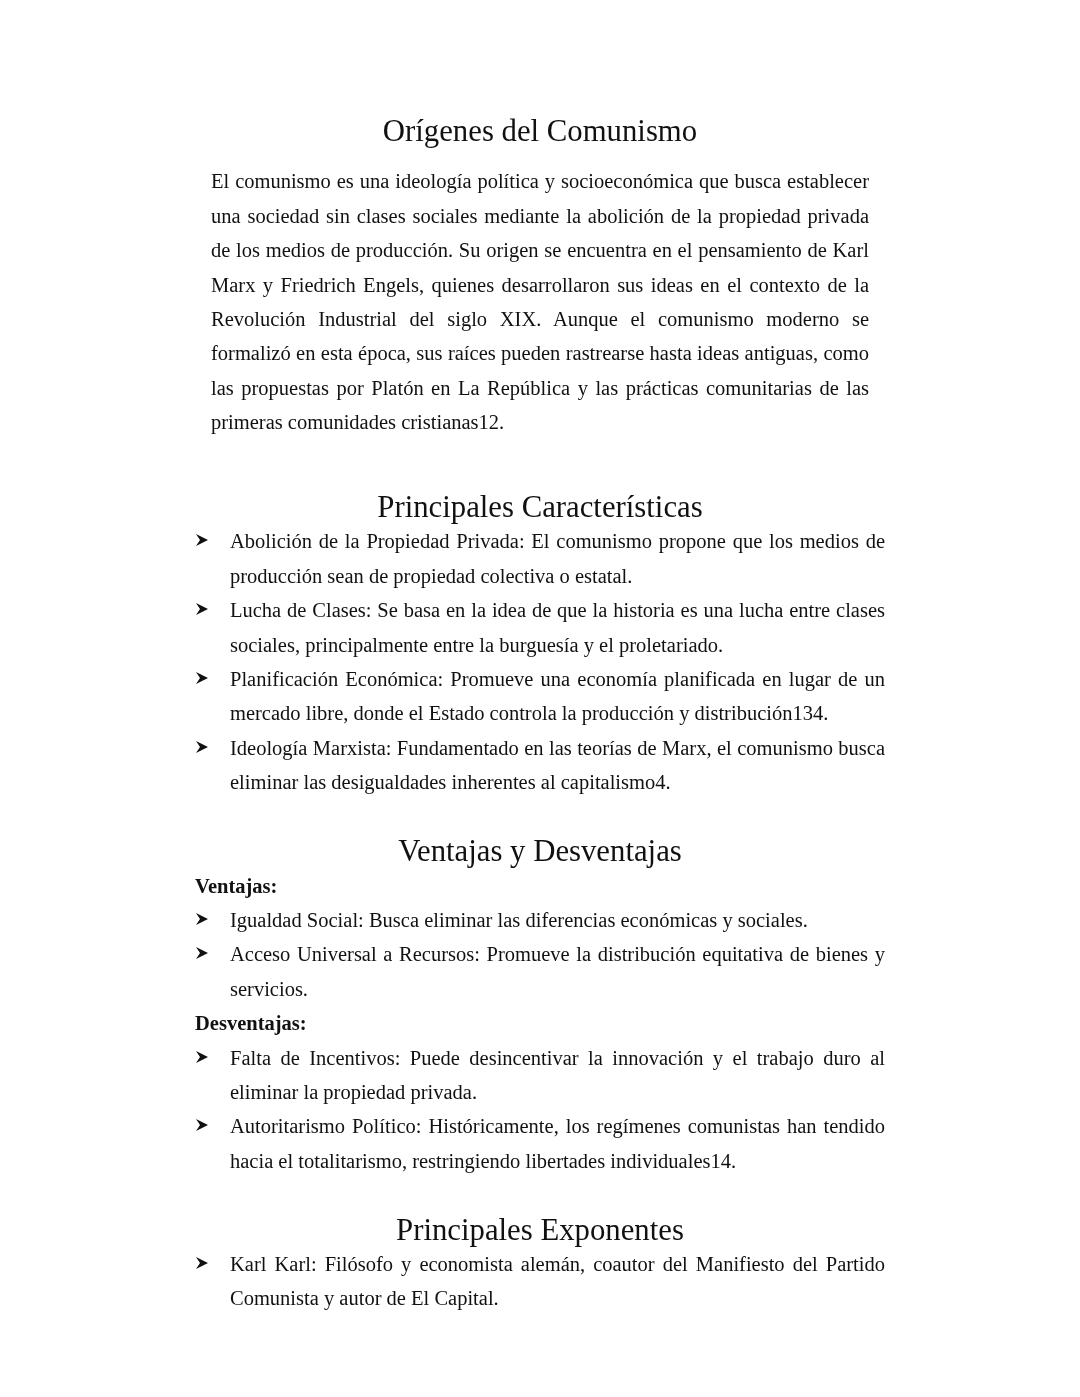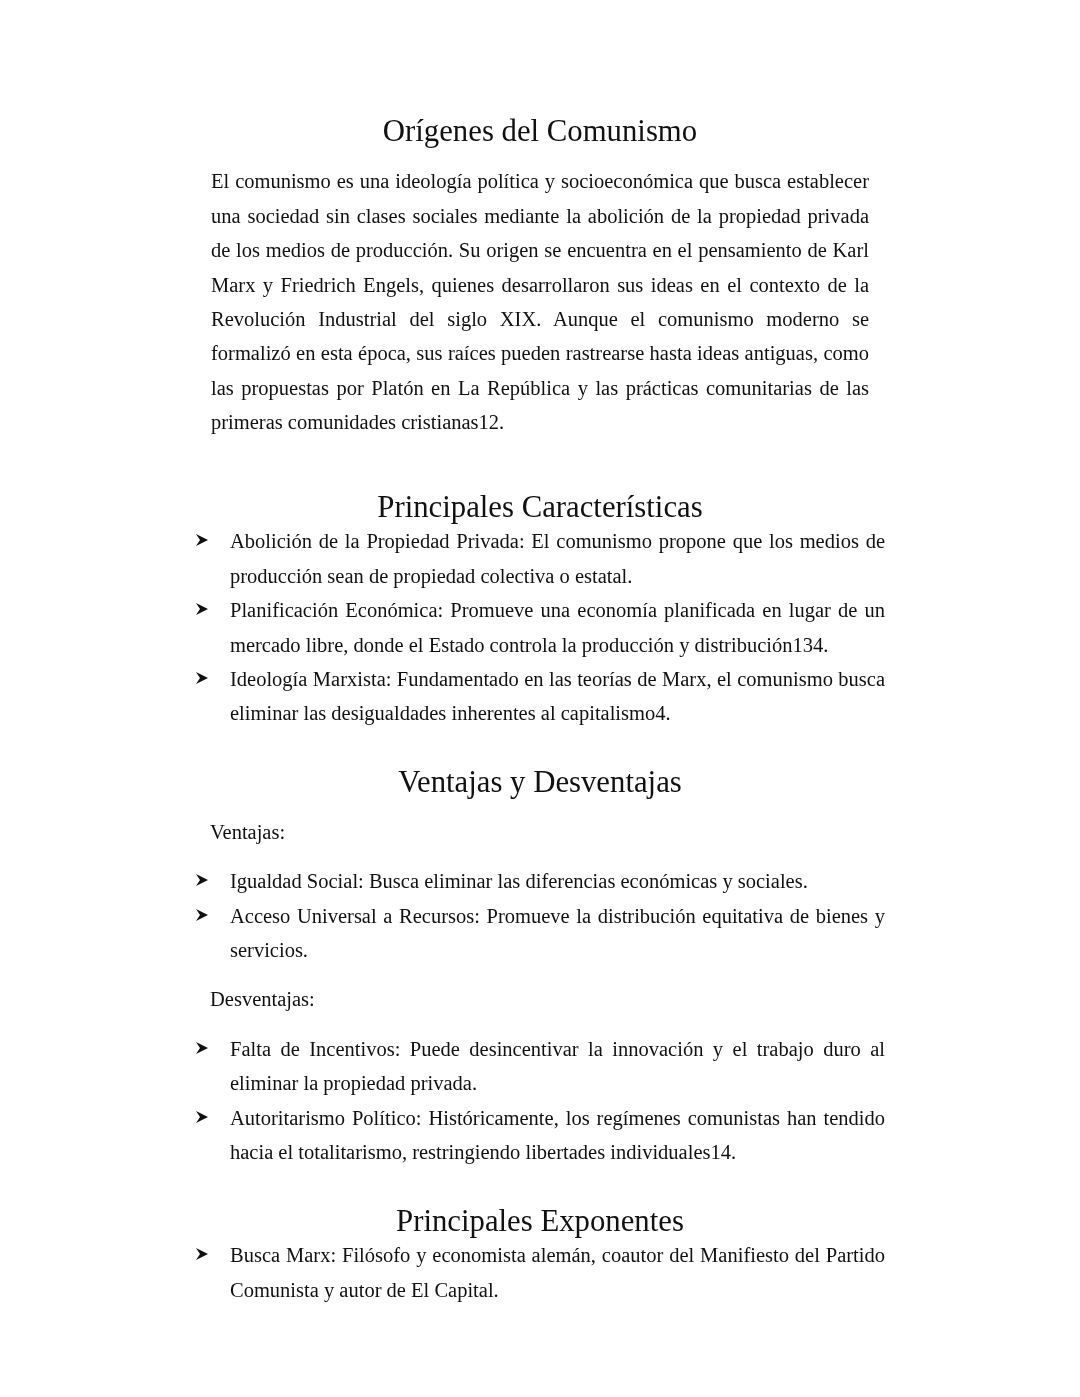--- a/index.html
+++ b/index.html
@@ -29,22 +29,22 @@
       margin: 0;
     }
     .para {
       text-align: justify;
       margin: 16px;
     }
     .spacer {
       height: 34.4px;
     }
     .subheading {
-      font-weight: normal;
-      margin: 15px;
+      font-weight: bold;
+      margin: 0;
     }
     .bullet-list {
       list-style: none;
       margin: 0;
       padding: 0;
     }
     .bullet-item {
       position: relative;
       padding-left: 35px;
       text-align: justify;
@@ -75,20 +75,28 @@
 
   <h2 class="heading">Principales Características</h2>
   <ul class="bullet-list">
     <li class="bullet-item">
       <span class="bullet-icon">
           <svg width="14" height="14" viewBox="0 0 14 14">
             <path d="M1 1 L13 7 L1 13 L5 7 Z" fill="#111"></path>
           </svg>
         </span>
       <span class="term">Abolición de la Propiedad Privada</span><span>: El comunismo propone que los medios de producción sean de propiedad colectiva o estatal.</span>
+    </li>
+    <li class="bullet-item">
+      <span class="bullet-icon">
+          <svg width="14" height="14" viewBox="0 0 14 14">
+            <path d="M1 1 L13 7 L1 13 L5 7 Z" fill="#111"></path>
+          </svg>
+        </span>
+      <span class="term">Lucha de Clases</span><span>: Se basa en la idea de que la historia es una lucha entre clases sociales, principalmente entre la burguesía y el proletariado.</span>
     </li>
     <li class="bullet-item">
       <span class="bullet-icon">
           <svg width="14" height="14" viewBox="0 0 14 14">
             <path d="M1 1 L13 7 L1 13 L5 7 Z" fill="#111"></path>
           </svg>
         </span>
       <span class="term">Planificación Económica</span><span>: Promueve una economía planificada en lugar de un mercado libre, donde el Estado controla la producción y distribución134.</span>
     </li>
     <li class="bullet-item">
@@ -146,17 +154,17 @@
   <div class="spacer"></div>
 
   <h2 class="heading">Principales Exponentes</h2>
   <ul class="bullet-list">
     <li class="bullet-item">
       <span class="bullet-icon">
           <svg width="14" height="14" viewBox="0 0 14 14">
             <path d="M1 1 L13 7 L1 13 L5 7 Z" fill="#111"></path>
           </svg>
         </span>
-      <span class="term">Busca Marx:</span><span> Filósofo y economista alemán, coautor del Manifiesto del Partido Comunista y autor de El Capital.</span>
+      <span class="term">Karl Karl:</span><span> Filósofo y economista alemán, coautor del Manifiesto del Partido Comunista y autor de El Capital.</span>
     </li>
   </ul>
 
 </div>
 
 </body></html>

